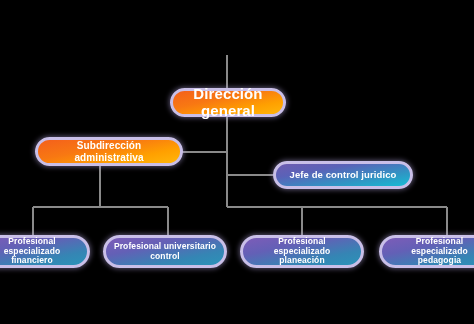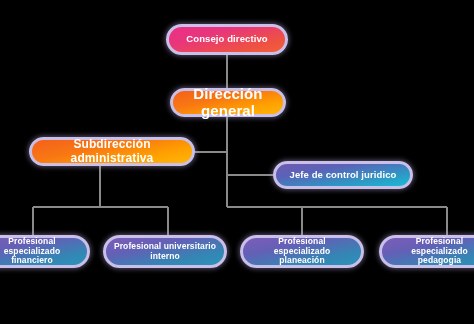--- a/index.html
+++ b/index.html
@@ -69,22 +69,22 @@
   
   #node-consejo {
     left: 166px;  top: 24px;   width: 122px; height: 31px;
     font-size: 9.5px;
   }
   #node-direccion {
     left: 170px;  top: 88px;   width: 116px; height: 29px;
     font-size: 15px;
   }
   #node-subdireccion {
-    left: 29px;   top: 137px;  width: 166px; height: 29px;
-    font-size: 12px;
+    left: 35px;   top: 137px;  width: 148px; height: 29px;
+    font-size: 10px;
   }
   #node-jefe {
     left: 273px;  top: 161px;  width: 140px; height: 28px;
     font-size: 9.5px;
   }
   .leaf {
     top: 235px;
     height: 33px;
     font-size: 8.5px;
   }
@@ -114,44 +114,41 @@
       <line x1="302" y1="207" x2="302" y2="235"></line>
       <line x1="447" y1="207" x2="447" y2="235"></line>
 
       <line x1="100" y1="166" x2="100" y2="207"></line>
       <line x1="33" y1="207" x2="168" y2="207"></line>
       <line x1="33" y1="207" x2="33" y2="235"></line>
       <line x1="168" y1="207" x2="168" y2="235"></line>
     </g>
   </svg>
 
-  <div class="node grad-pink" id="node-consejo">
-    <span class="node-label">Consejo directivo</span>
-  </div>
 
   <div class="node grad-orange" id="node-direccion">
     <span class="node-label">Dirección general</span>
   </div>
 
   <div class="node grad-orange" id="node-subdireccion">
     <span class="node-label">Subdirección administrativa</span>
   </div>
 
   <div class="node grad-teal" id="node-jefe">
     <span class="node-label">Jefe de control juridico</span>
   </div>
 
   <div class="node grad-leaf leaf" id="node-financiero">
     <span class="node-label">Profesional especializado
 financiero</span>
   </div>
 
   <div class="node grad-leaf leaf" id="node-juridico">
     <span class="node-label">Profesional universitario
-interno</span>
+control</span>
   </div>
 
   <div class="node grad-leaf leaf" id="node-planeacion">
     <span class="node-label">Profesional especializado
 planeación</span>
   </div>
 
   <div class="node grad-leaf leaf" id="node-pedagogia">
     <span class="node-label">Profesional especializado
 pedagogia</span>

